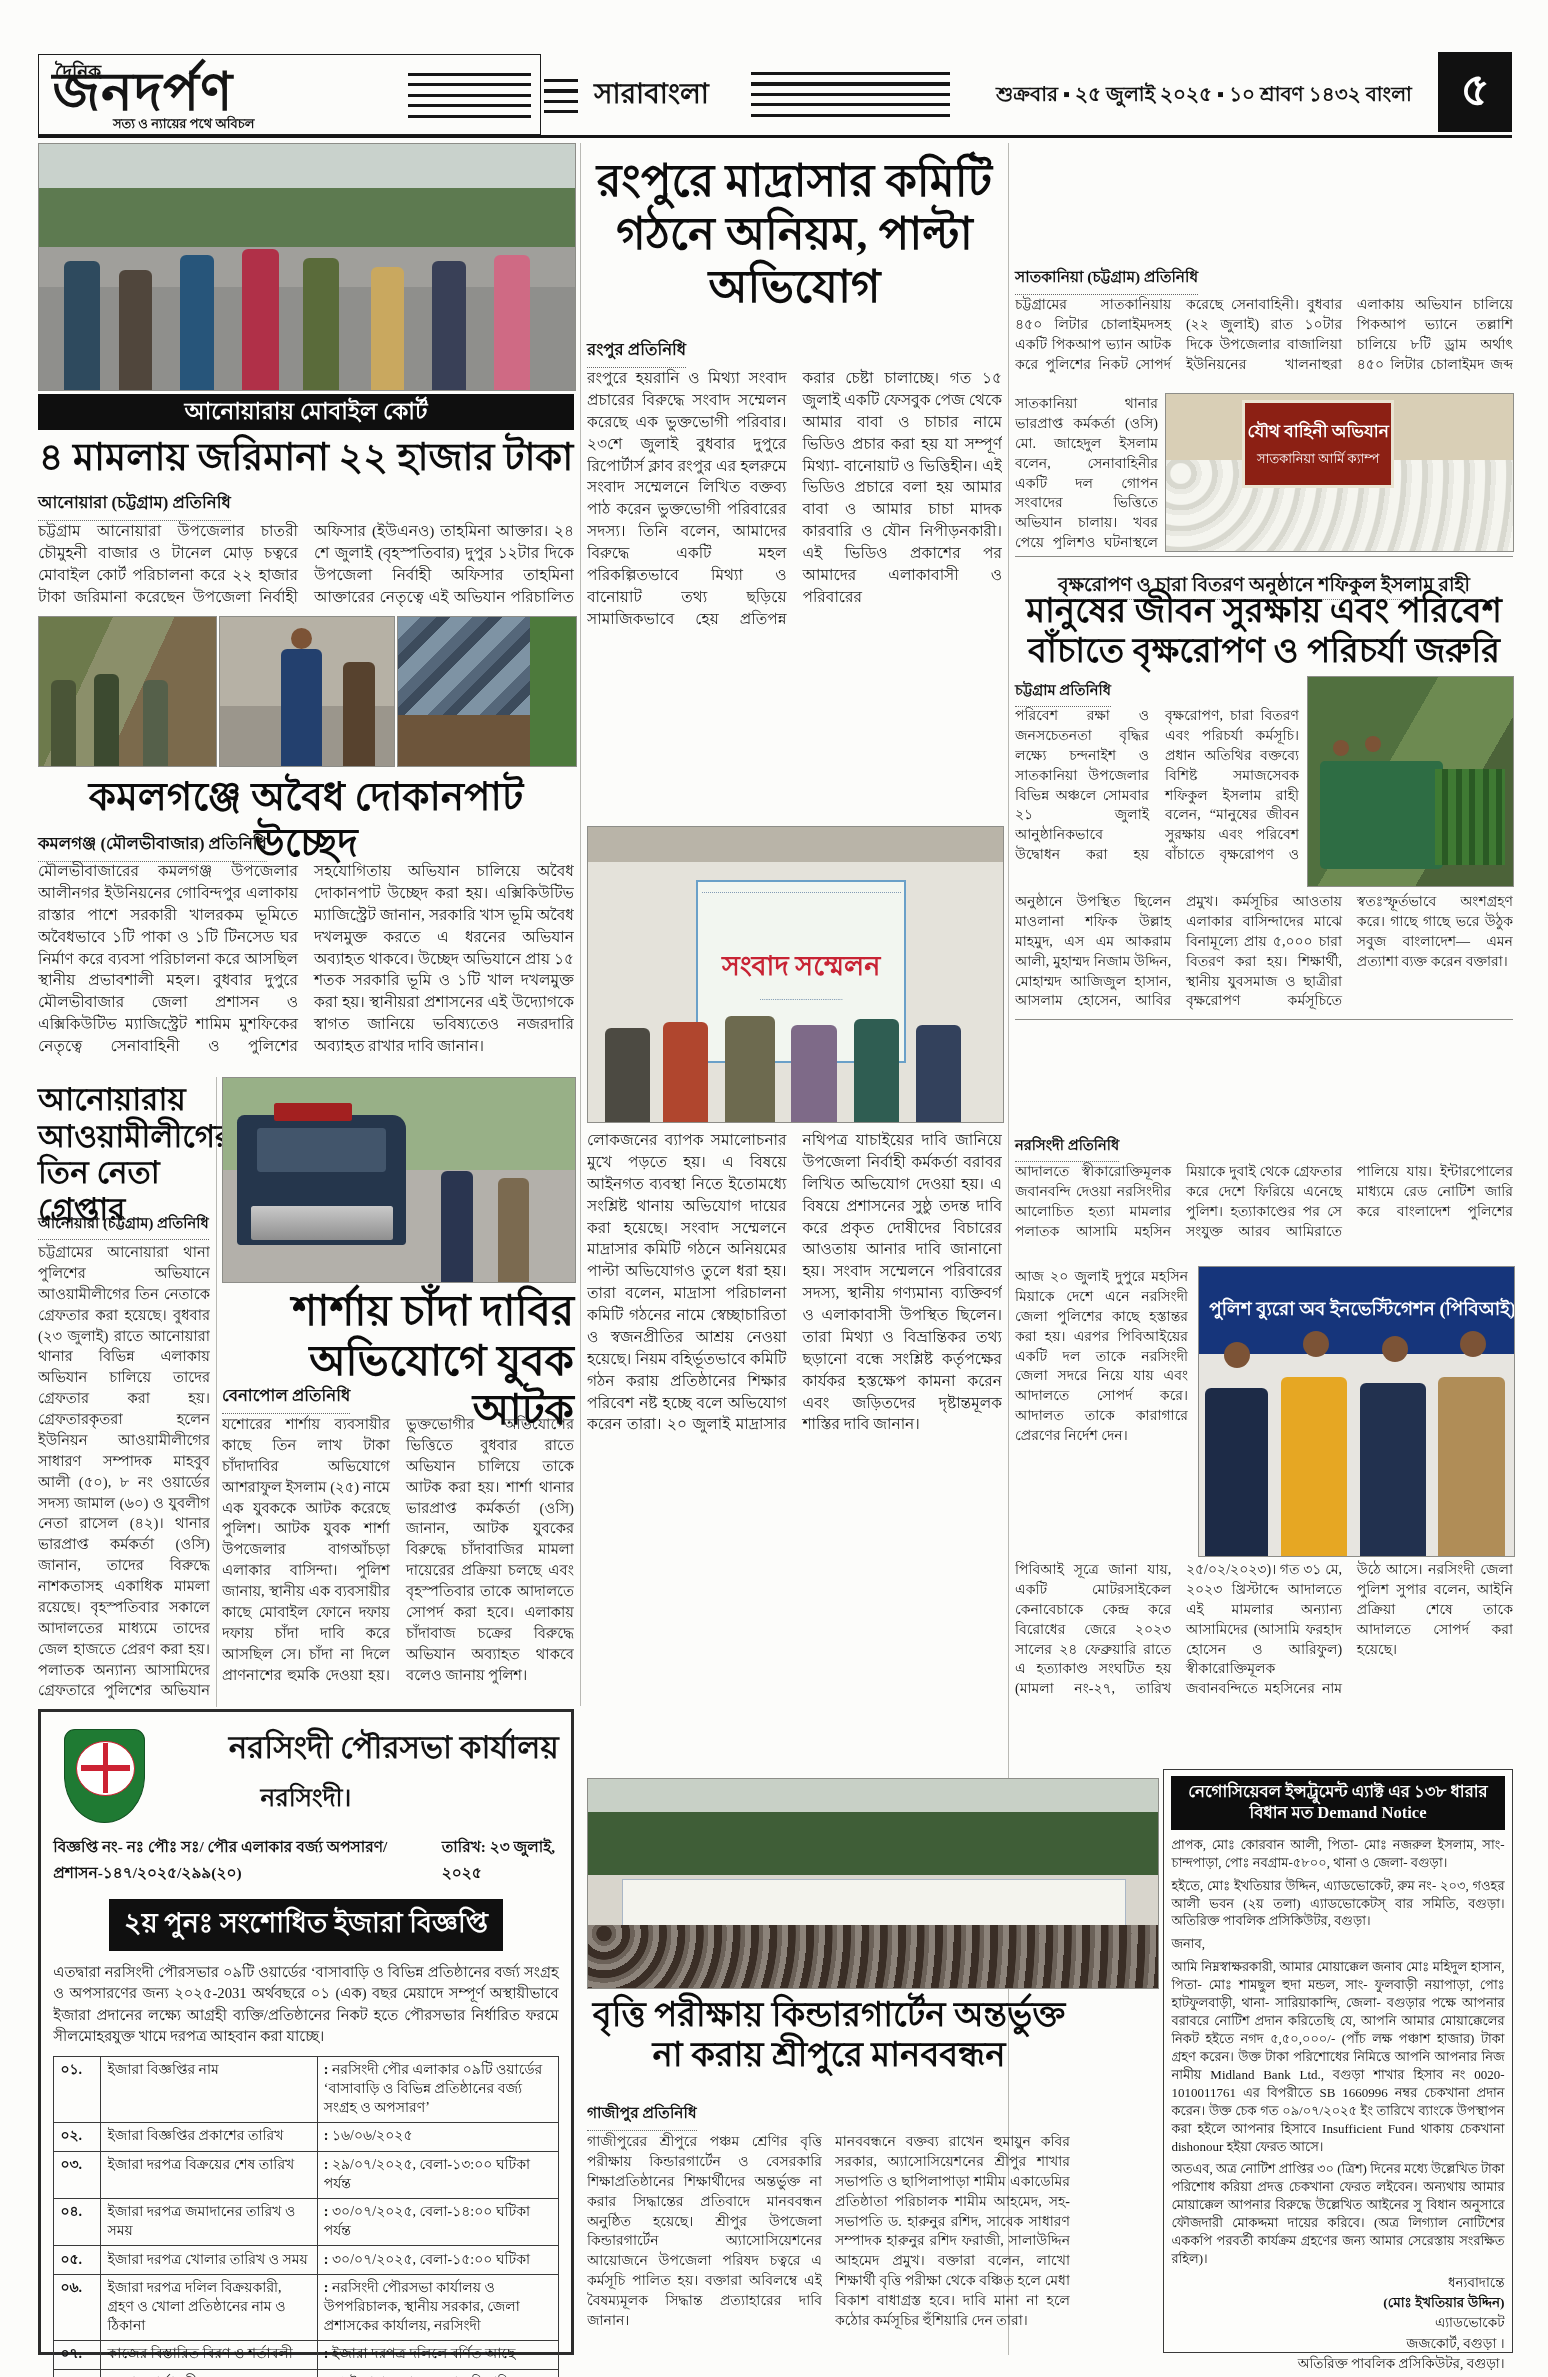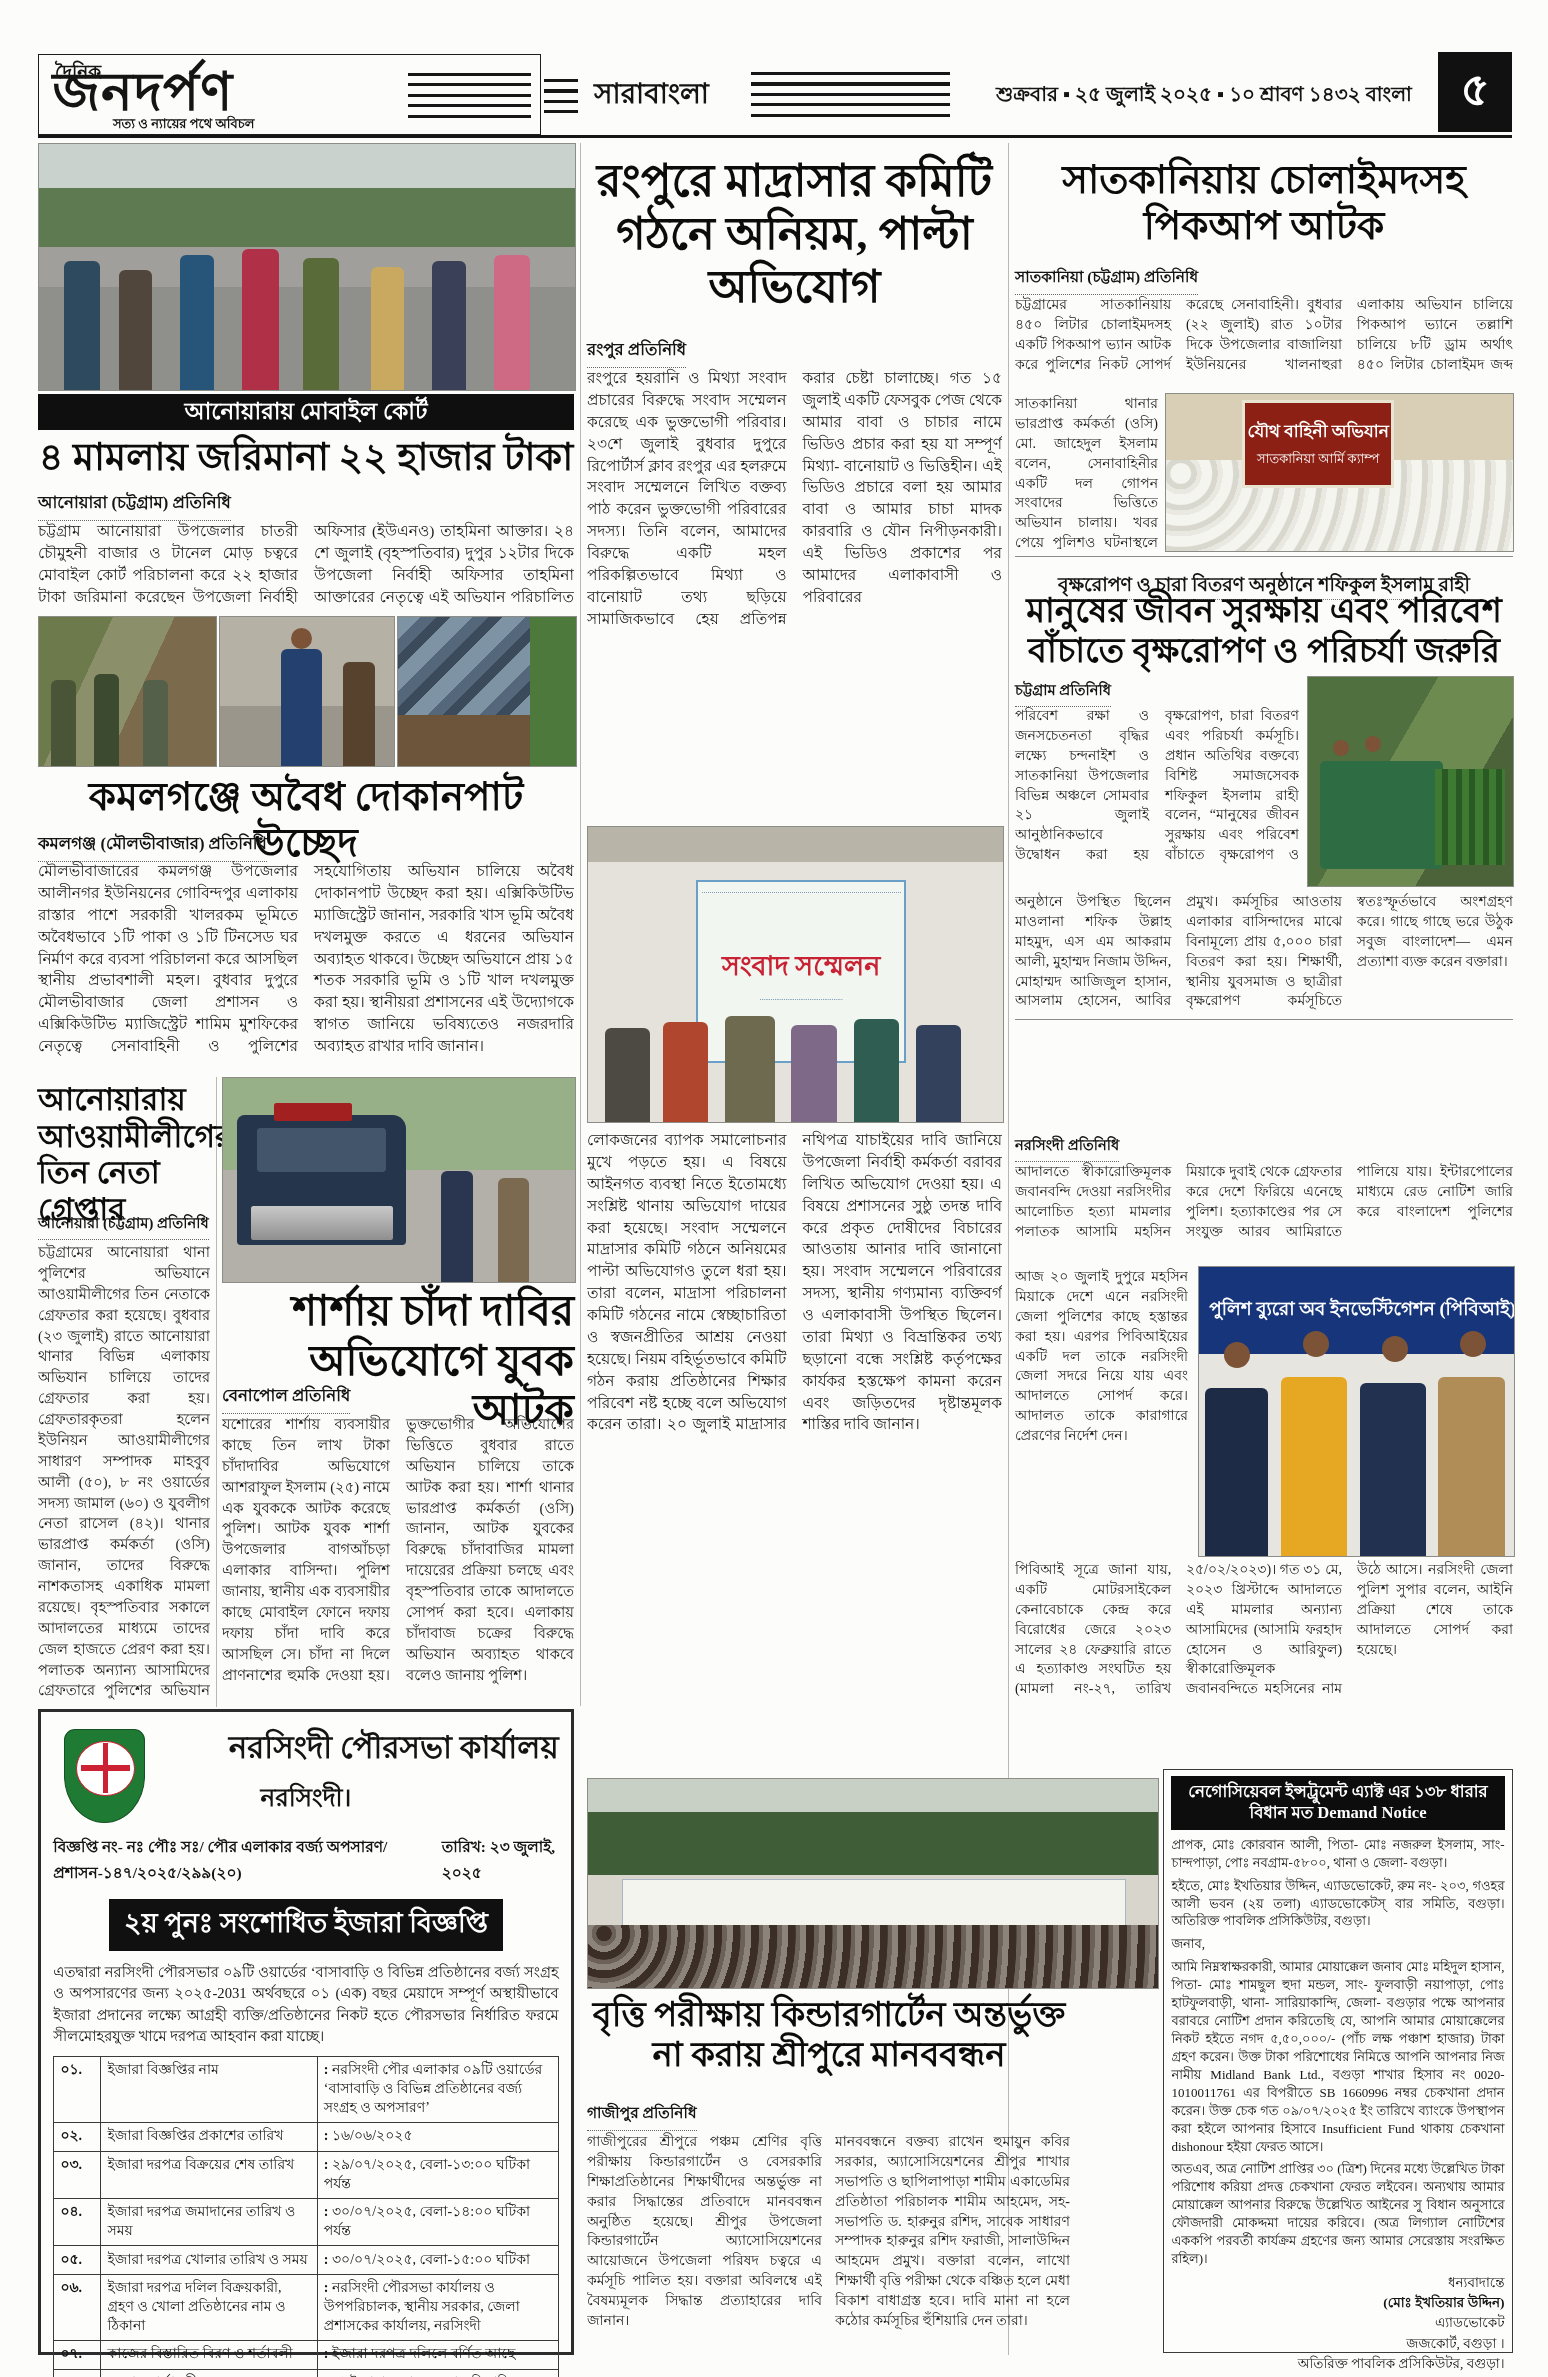--- a/index.html
+++ b/index.html
@@ -258,21 +258,20 @@
     </div>
     <div class="fig" style="left:4%;width:11%;height:32%;background:#4c4a42;"></div>
     <div class="fig" style="left:18%;width:11%;height:34%;background:#b0462e;"></div>
     <div class="fig" style="left:33%;width:12%;height:36%;background:#6d6a4f;"></div>
     <div class="fig" style="left:49%;width:11%;height:33%;background:#7e6a88;"></div>
     <div class="fig" style="left:64%;width:11%;height:35%;background:#2f5d52;"></div>
     <div class="fig" style="left:79%;width:11%;height:33%;background:#33415c;"></div>
   </div>
   <div class="abs body cols2" style="left:587px;top:1129px;width:415px;height:640px;">লোকজনের ব্যাপক সমালোচনার মুখে পড়তে হয়। এ বিষয়ে আইনগত ব্যবস্থা নিতে ইতোমধ্যে সংশ্লিষ্ট থানায় অভিযোগ দায়ের করা হয়েছে। সংবাদ সম্মেলনে মাদ্রাসার কমিটি গঠনে অনিয়মের পাল্টা অভিযোগও তুলে ধরা হয়। তারা বলেন, মাদ্রাসা পরিচালনা কমিটি গঠনের নামে স্বেচ্ছাচারিতা ও স্বজনপ্রীতির আশ্রয় নেওয়া হয়েছে। নিয়ম বহির্ভূতভাবে কমিটি গঠন করায় প্রতিষ্ঠানের শিক্ষার পরিবেশ নষ্ট হচ্ছে বলে অভিযোগ করেন তারা। ২০ জুলাই মাদ্রাসার নথিপত্র যাচাইয়ের দাবি জানিয়ে উপজেলা নির্বাহী কর্মকর্তা বরাবর লিখিত অভিযোগ দেওয়া হয়। এ বিষয়ে প্রশাসনের সুষ্ঠু তদন্ত দাবি করে প্রকৃত দোষীদের বিচারের আওতায় আনার দাবি জানানো হয়। সংবাদ সম্মেলনে পরিবারের সদস্য, স্থানীয় গণ্যমান্য ব্যক্তিবর্গ ও এলাকাবাসী উপস্থিত ছিলেন। তারা মিথ্যা ও বিভ্রান্তিকর তথ্য ছড়ানো বন্ধে সংশ্লিষ্ট কর্তৃপক্ষের কার্যকর হস্তক্ষেপ কামনা করেন এবং জড়িতদের দৃষ্টান্তমূলক শাস্তির দাবি জানান।</div>
 
-  <div class="abs headline" style="left:1015px;top:157px;width:498px;font-size:39px;">সাতকানিয়ায় চোলাইমদসহ পিকআপ আটক</div>
   <div class="abs byline" style="left:1015px;top:265px;font-size:15.4px;">
     <span>সাতকানিয়া (চট্টগ্রাম) প্রতিনিধি</span>
   </div>
   <div class="abs body cols3" style="left:1015px;top:295px;width:498px;height:96px;font-size:14px;">চট্টগ্রামের সাতকানিয়ায় ৪৫০ লিটার চোলাইমদসহ একটি পিকআপ ভ্যান আটক করে পুলিশের নিকট সোপর্দ করেছে সেনাবাহিনী। বুধবার (২২ জুলাই) রাত ১০টার দিকে উপজেলার বাজালিয়া ইউনিয়নের খালনাহুরা এলাকায় অভিযান চালিয়ে পিকআপ ভ্যানে তল্লাশি চালিয়ে ৮টি ড্রাম অর্থাৎ ৪৫০ লিটার চোলাইমদ জব্দ করা হয়। পিকআপের চালক পালিয়ে যাওয়ায় এ ঘটনায় জড়িত কাউকে গ্রেফতার করা সম্ভব হয়নি।</div>
   <div class="abs body" style="left:1015px;top:394px;width:143px;height:155px;font-size:14px;">সাতকানিয়া থানার ভারপ্রাপ্ত কর্মকর্তা (ওসি) মো. জাহেদুল ইসলাম বলেন, সেনাবাহিনীর একটি দল গোপন সংবাদের ভিত্তিতে অভিযান চালায়। খবর পেয়ে পুলিশও ঘটনাস্থলে উপস্থিত হয়। পরে চোলাই মদসহ পিকআপটি আটক করা হয়। এ ঘটনায় মাদকদ্রব্য নিয়ন্ত্রণ আইনে মামলা দায়েরের প্রক্রিয়া চলছে। জব্দকৃত ৪৫০ লিটার চোলাইমদ ধ্বংস করা হয়।</div>
   <div class="abs photo photoC" style="left:1165px;top:393px;width:347px;height:157px;">
     <div class="bags"></div>
     <div class="redsign">
       <div class="l1">যৌথ বাহিনী অভিযান</div>
       <div class="l2">সাতকানিয়া আর্মি ক্যাম্প</div>

